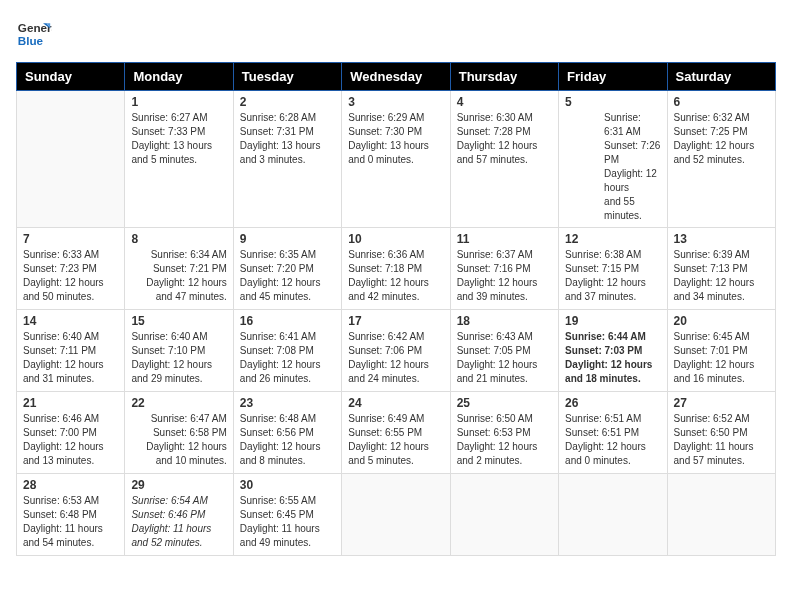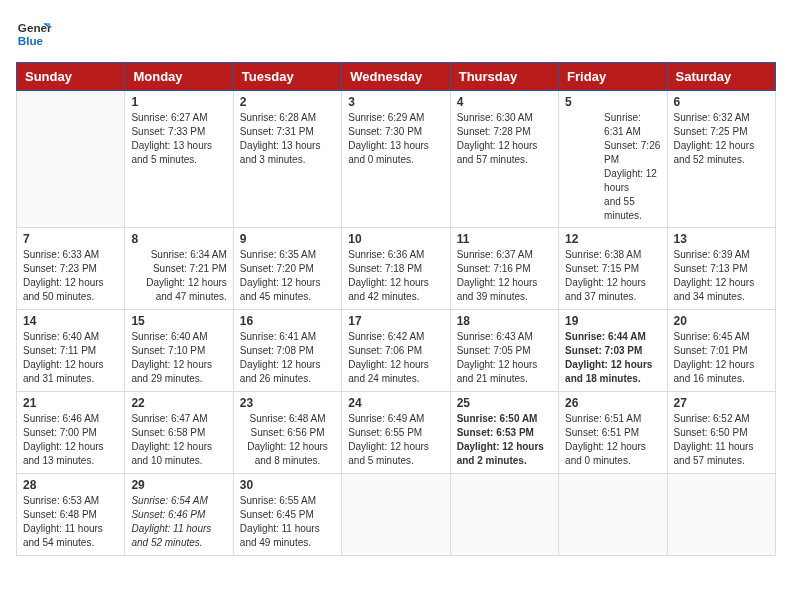--- a/index.html
+++ b/index.html
@@ -36,21 +36,21 @@
     .location {
       font-size: 14px;
       color: #555;
     }
     .calendar {
       width: 100%;
       border-collapse: collapse;
       border: 1px solid #ccc;
     }
     .calendar th {
-      background-color: #b91c1c;
+      background-color: #000000;
       color: #fff;
       font-size: 13px;
       font-weight: bold;
       padding: 6px 8px;
       text-align: left;
       border: 1px solid #1e5aa8;
     }
     .calendar td {
       vertical-align: top;
       border: 1px solid #ddd;
@@ -263,42 +263,42 @@
       <tr>
         <td>
           <div class="day-num">21</div>
           <div class="day-info" style="white-space: pre-line;">Sunrise: 6:46 AM
 Sunset: 7:00 PM
 Daylight: 12 hours
 and 13 minutes.</div>
         </td>
         <td>
           <div class="day-num">22</div>
-          <div class="day-info" style="white-space: pre-line;">Sunrise: 6:47 AM
+          <div class="day-info" style="white-space: pre-line; text-align: right;">Sunrise: 6:47 AM
 Sunset: 6:58 PM
 Daylight: 12 hours
 and 10 minutes.</div>
         </td>
         <td>
           <div class="day-num">23</div>
-          <div class="day-info" style="white-space: pre-line; text-align: center;">Sunrise: 6:48 AM
+          <div class="day-info" style="white-space: pre-line;">Sunrise: 6:48 AM
 Sunset: 6:56 PM
 Daylight: 12 hours
 and 8 minutes.</div>
         </td>
         <td>
           <div class="day-num">24</div>
           <div class="day-info" style="white-space: pre-line;">Sunrise: 6:49 AM
 Sunset: 6:55 PM
 Daylight: 12 hours
 and 5 minutes.</div>
         </td>
         <td>
           <div class="day-num">25</div>
-          <div class="day-info" style="white-space: pre-line; font-weight: bold;">Sunrise: 6:50 AM
+          <div class="day-info" style="white-space: pre-line;">Sunrise: 6:50 AM
 Sunset: 6:53 PM
 Daylight: 12 hours
 and 2 minutes.</div>
         </td>
         <td>
           <div class="day-num">26</div>
           <div class="day-info" style="white-space: pre-line;">Sunrise: 6:51 AM
 Sunset: 6:51 PM
 Daylight: 12 hours
 and 0 minutes.</div>

